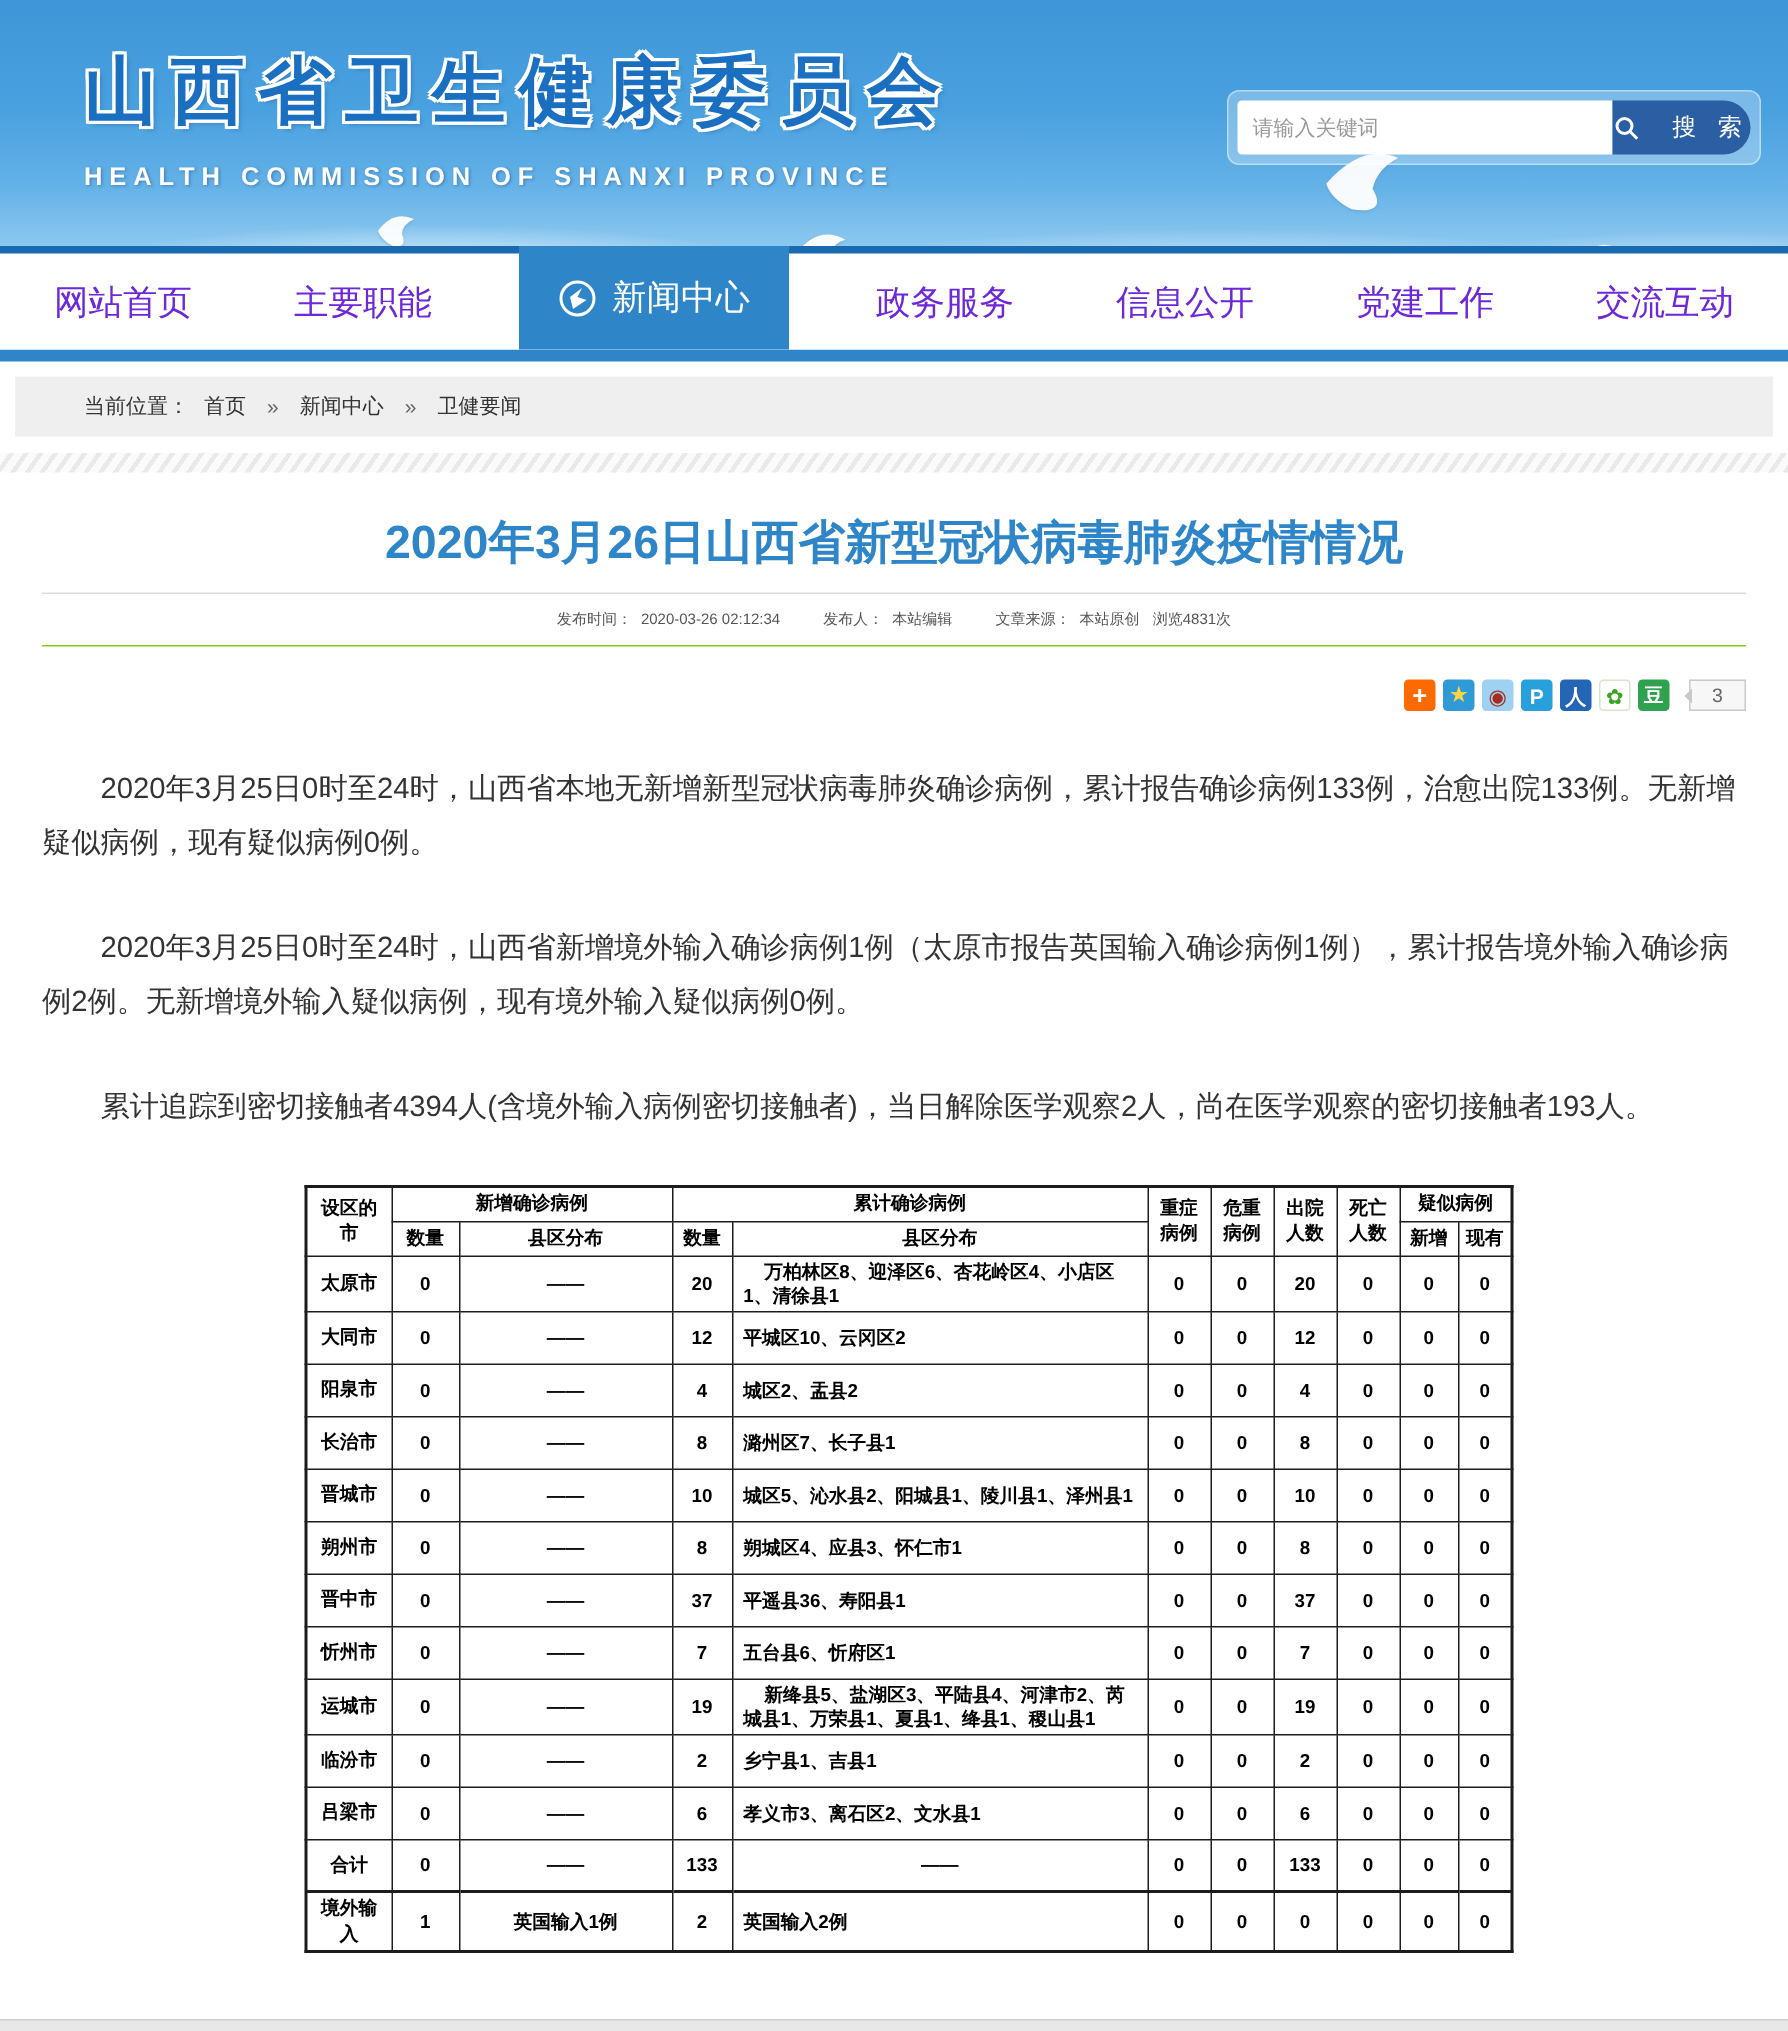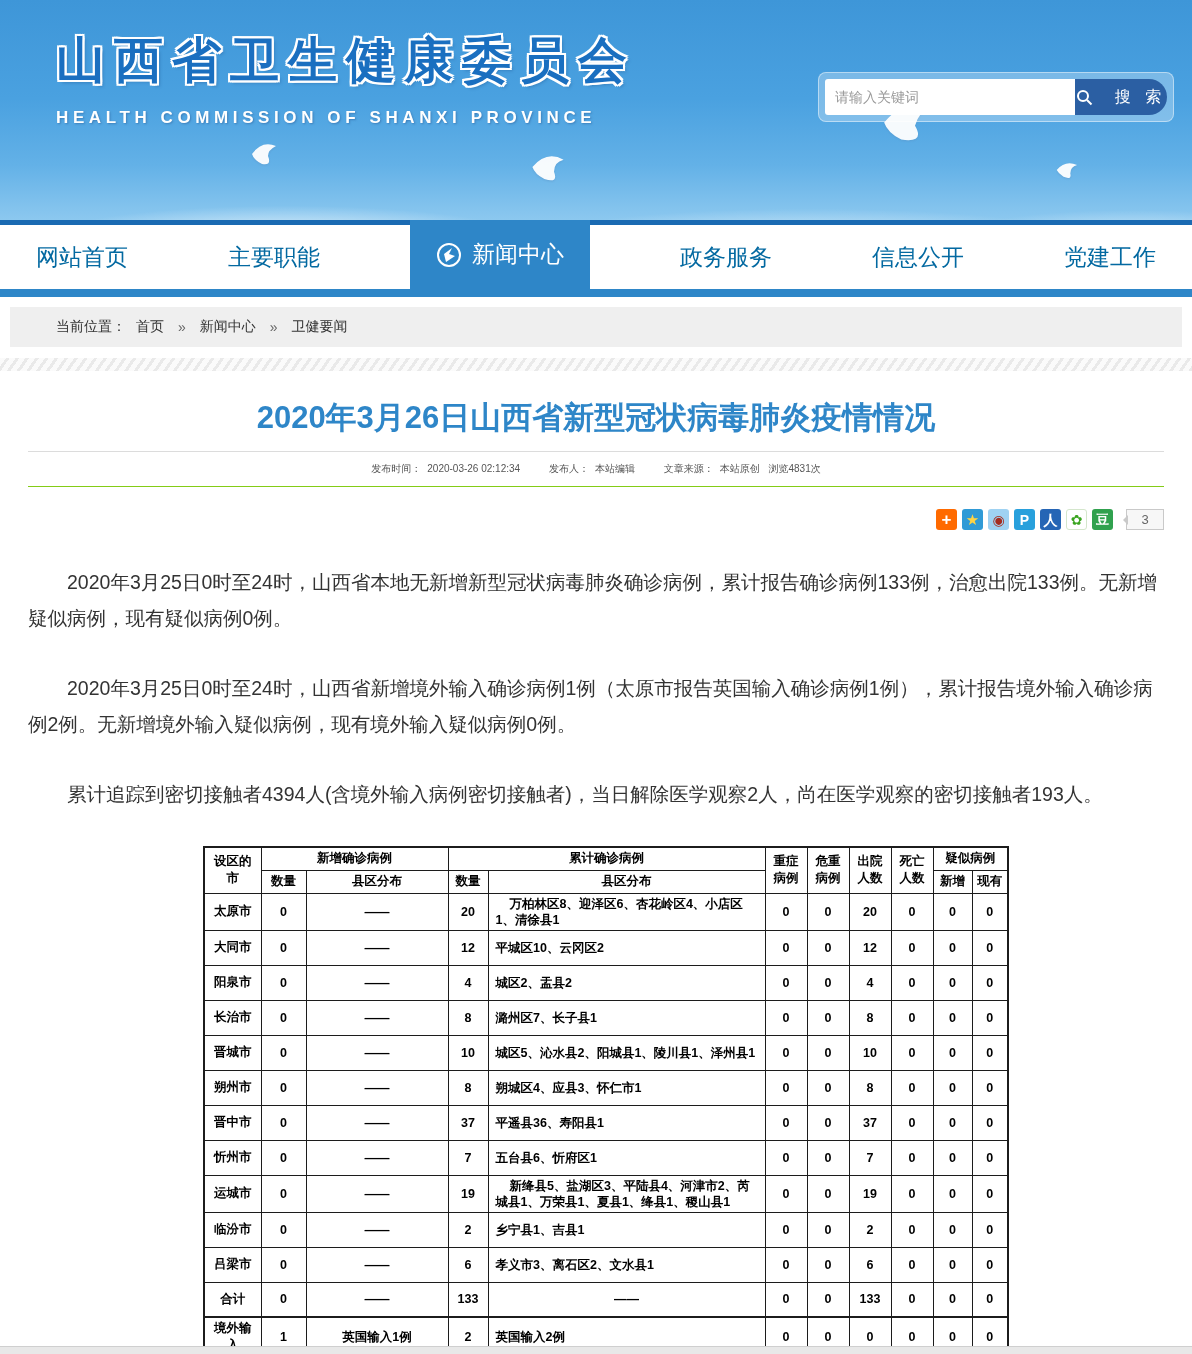--- a/index.html
+++ b/index.html
@@ -1,48 +1,48 @@
 <!DOCTYPE html>
 <html><head>
 <meta charset="utf-8">
 <style>
   * { margin:0; padding:0; box-sizing:border-box; }
   html,body { background:#fff; }
   body { font-family:"Liberation Sans","DejaVu Sans",sans-serif; }
   .page { position:relative; width:1192px; height:1354px; background:#fff; overflow:hidden; margin:0 auto; }
 
   
-  .site-header { position:relative; height:220px; overflow:hidden;
+  .site-header { position:relative; height:164px; overflow:hidden;
     background:linear-gradient(180deg,#3e96d8 0%,#4aa1e0 45%,#63b1e7 75%,#8cc8ef 100%); }
   .site-header::after { content:""; position:absolute; left:0; bottom:-18px; width:100%; height:70px;
     background:
       radial-gradient(ellipse 340px 46px at 24% 100%, rgba(255,255,255,.75), rgba(255,255,255,0) 70%),
       radial-gradient(ellipse 420px 52px at 68% 110%, rgba(255,255,255,.65), rgba(255,255,255,0) 70%),
       radial-gradient(ellipse 260px 40px at 95% 100%, rgba(255,255,255,.55), rgba(255,255,255,0) 70%); }
   .logo-block { position:absolute; left:56px; top:28px; z-index:3; }
   .logo-cn { font-size:49px; font-weight:bold; letter-spacing:9px; color:#1a6fc0;
     text-shadow:-2px -2px 0 #fff, 2px -2px 0 #fff, -2px 2px 0 #fff, 2px 2px 0 #fff,
                  0 -2px 0 #fff, 0 2px 0 #fff, -2px 0 0 #fff, 2px 0 0 #fff, 3px 3px 3px rgba(30,80,140,.35); }
   .logo-en { margin-top:14px; font-size:17px; font-weight:bold; letter-spacing:4.6px; color:#fff;
     text-shadow:1px 1px 2px rgba(40,90,150,.5); }
   .dove { position:absolute; z-index:2; fill:#fff; opacity:.95; filter:drop-shadow(0 1px 1px rgba(90,140,190,.4)); }
 
-  .search-panel { position:absolute; right:18px; top:72px; z-index:4; background:rgba(255,255,255,.28);
+  .search-panel { position:absolute; right:18px; top:60px; z-index:4; background:rgba(255,255,255,.28);
     border:1px solid rgba(255,255,255,.45); border-radius:8px; padding:6px; display:flex; }
   .search-input { width:250px; height:36px; border:none; outline:none; background:#fff; padding:0 10px;
     font-size:14px; color:#333; border-radius:3px 0 0 3px; font-family:inherit; }
   .search-input::placeholder { color:#9a9a9a; }
   .search-btn { width:92px; height:36px; border:none; background:#2b5fa3; color:#fff; font-size:16px;
     letter-spacing:5px; border-radius:0 18px 18px 0; display:flex; align-items:center; justify-content:center;
     gap:22px; cursor:pointer; font-family:inherit; }
 
   
   .main-nav { position:relative; background:#fff; border-top:5px solid #1a6ab2; height:69px;
     display:flex; align-items:stretch; justify-content:space-between; padding:0 26px; }
-  .nav-item { display:flex; align-items:center; padding:0 10px; font-size:23px; color:#0369a1; cursor:pointer; }
+  .nav-item { display:flex; align-items:center; padding:0 10px; font-size:23px; color:#6d28d9; cursor:pointer; }
   .nav-item.active { background:#2e86c8; color:#fff; margin-top:-5px; padding:0 26px; gap:10px; }
   .nav-underbar { height:8px; background:#2e86c8; }
 
   
   .breadcrumb { margin:10px 10px 0 10px; height:40px; background:#efefef; display:flex; align-items:center;
     padding-left:46px; font-size:14px; color:#333; }
   .breadcrumb .crumb { color:#333; margin:0 10px; cursor:pointer; }
   .breadcrumb .sep { color:#666; margin:0 4px; }
   .pattern-strip { margin-top:11px; height:13px;
     background:repeating-linear-gradient(-55deg,#e7e7e7 0 3px,#fafafa 3px 8px); opacity:.9; }
@@ -141,20 +141,23 @@
       <span>新闻中心</span>
     </div>
     <div class="nav-item">
         <span>政务服务</span>
       </div>
     <div class="nav-item">
         <span>信息公开</span>
       </div>
     <div class="nav-item">
         <span>党建工作</span>
+      </div>
+    <div class="nav-item">
+        <span>交流互动</span>
       </div>
   </div>
   <div class="nav-underbar"></div>
 
   <div class="breadcrumb">
     <span>当前位置：</span>
     <span class="crumb">首页</span>
     <span class="sep">»</span>
     <span class="crumb">新闻中心</span>
     <span class="sep">»</span>

